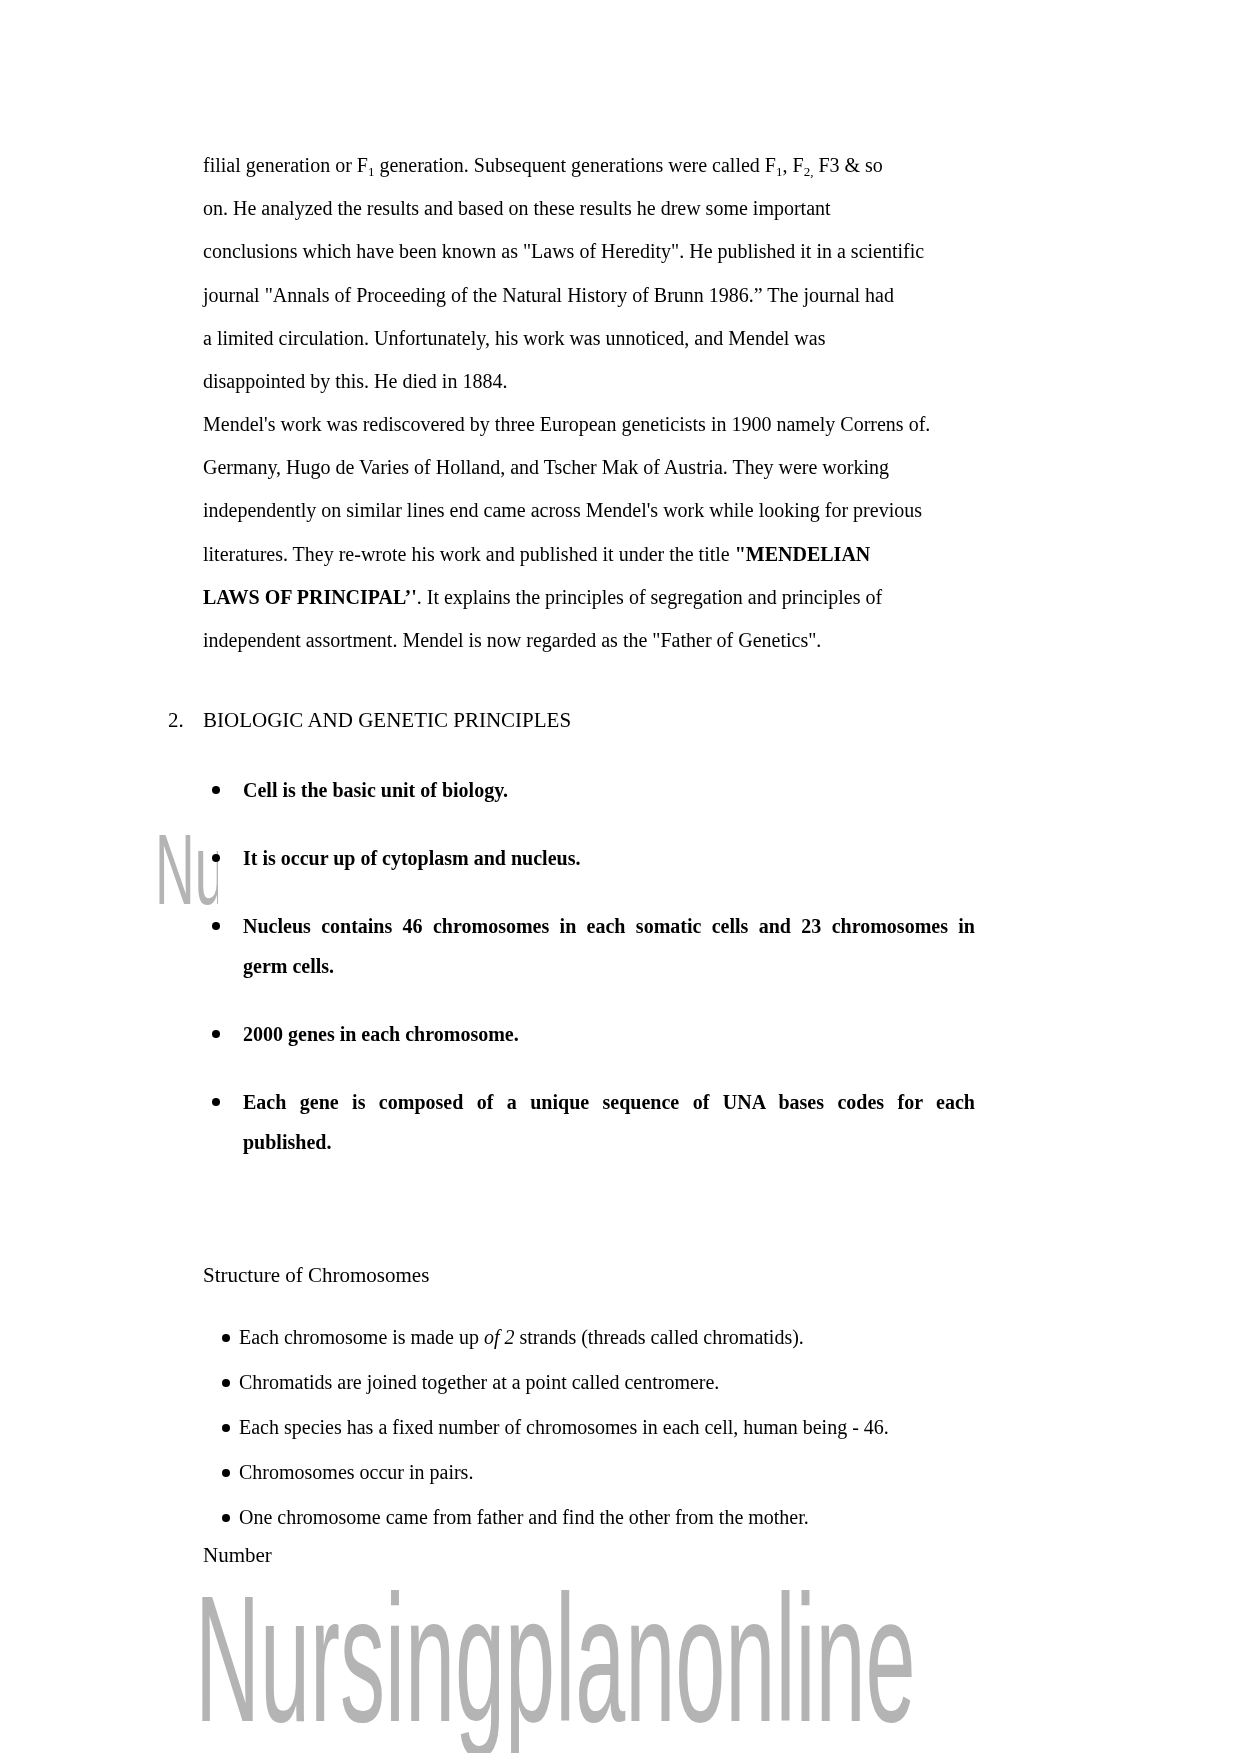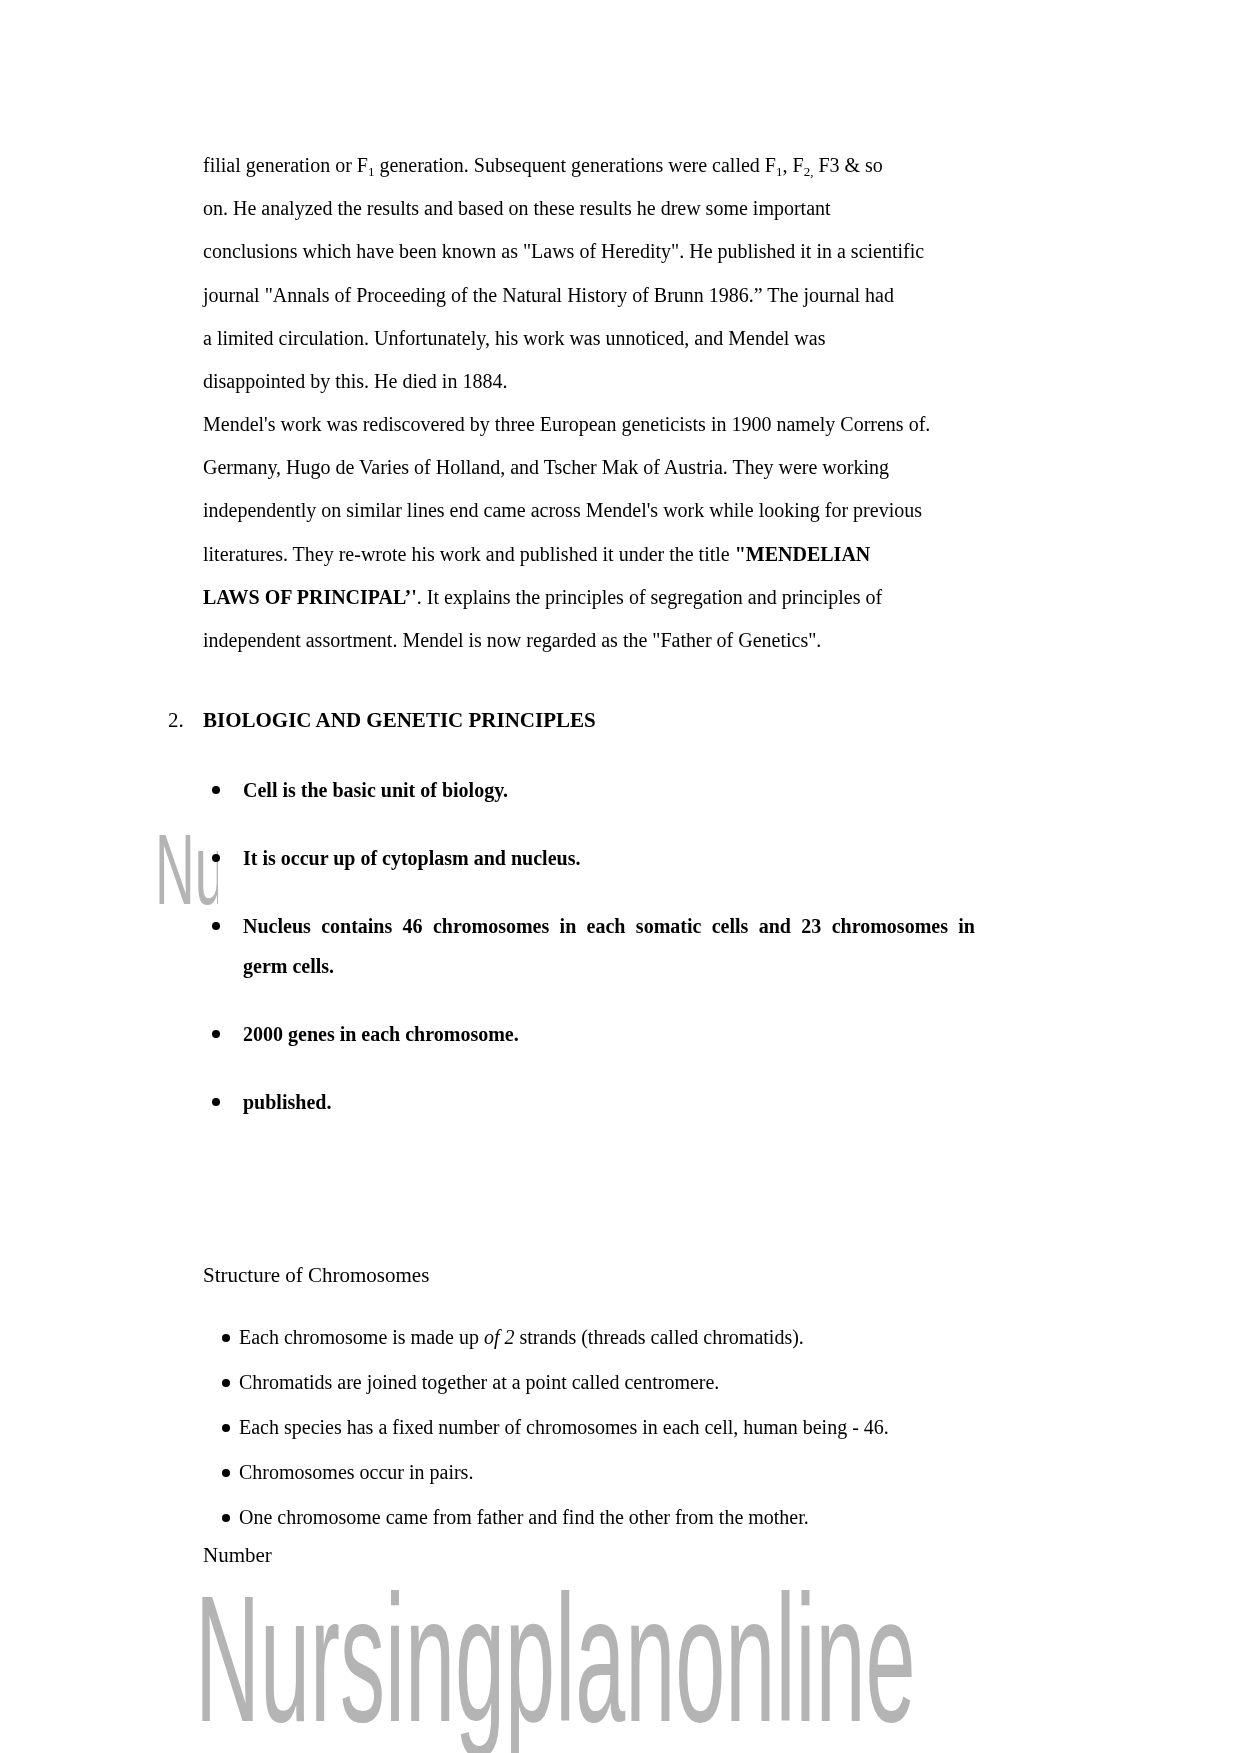--- a/index.html
+++ b/index.html
@@ -13,21 +13,21 @@
   .p1{top:144px;}
   .p2{top:403px;}
   .tline{line-height:43.2px;height:43.2px;white-space:nowrap;}
   .tline.just{white-space:normal;text-align:justify;text-align-last:justify;width:732px;}
   .s-b{font-weight:bold;}
   .s-i{font-style:italic;}
   .s-sub{font-size:13px;position:relative;top:4px;}
   
   .sec-heading{position:absolute;left:168px;top:700px;font-size:21px;line-height:40px;z-index:2;}
   .sec-num{display:inline-block;width:35px;font-weight:normal;}
-  .sec-title{font-weight:bold;}
+  .sec-title{font-weight:normal;}
   .sub-heading{position:absolute;left:203px;font-weight:normal;font-size:21px;line-height:40px;z-index:2;}
   .structure{top:1255px;}
   .number{top:1535px;}
   
   .blist1{position:absolute;left:203px;top:770px;width:800px;font-size:20px;z-index:2;}
   .blist1 .bitem{position:relative;margin-bottom:28px;font-weight:bold;}
   .blist1 .bdot{position:absolute;left:9px;top:16px;width:8px;height:8px;border-radius:50%;background:#000;}
   .blist1 .bcontent{margin-left:40px;}
   .blist1 .bcontent .tline{line-height:40px;height:40px;}
   .blist2{position:absolute;left:203px;top:1315px;width:820px;font-size:20px;z-index:2;}
@@ -95,20 +95,21 @@
     </div>
     <div class="bitem">
       <span class="bdot"></span>
       <div class="bcontent">
           <div class="tline"><span>2000 genes in each chromosome.</span></div>
         </div>
     </div>
     <div class="bitem">
       <span class="bdot"></span>
       <div class="bcontent">
+          <div class="tline just"><span>Each gene is composed of a unique sequence of UNA bases codes for each</span></div>
           <div class="tline"><span>published.</span></div>
         </div>
     </div>
   </div>
 
   <div class="sub-heading structure">Structure of Chromosomes</div>
 
   <div class="blist2">
     <div class="bitem">
       <span class="bdot"></span>

